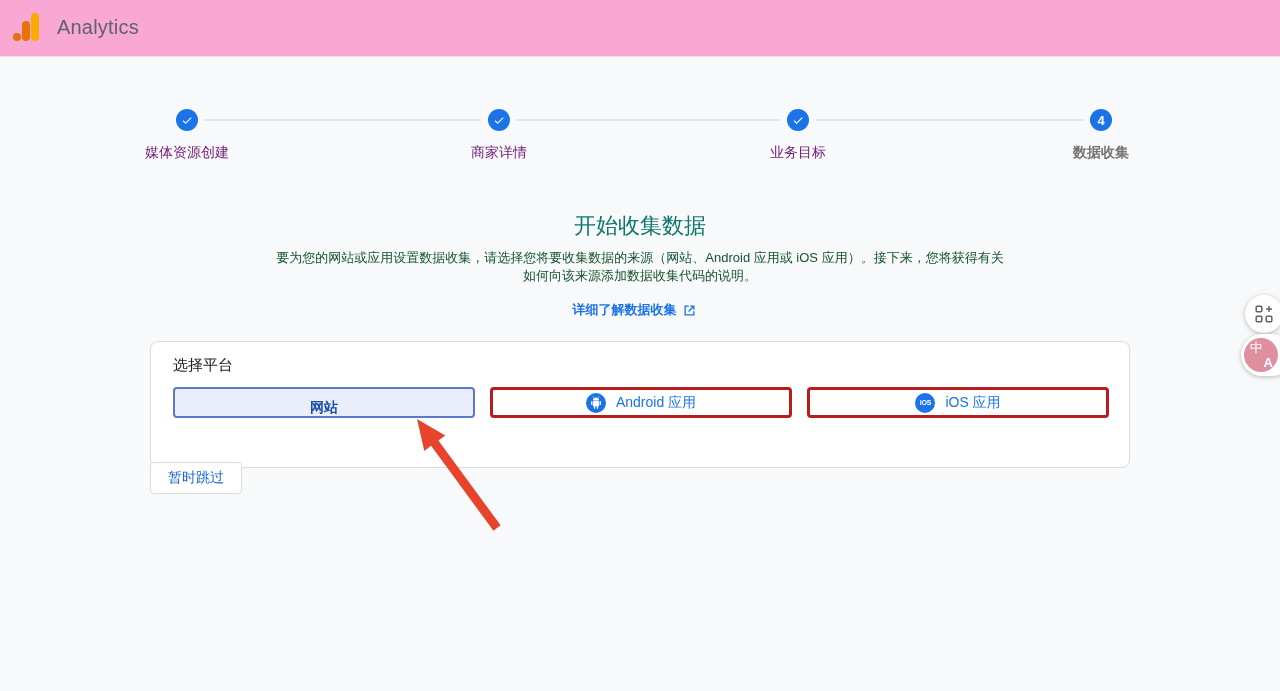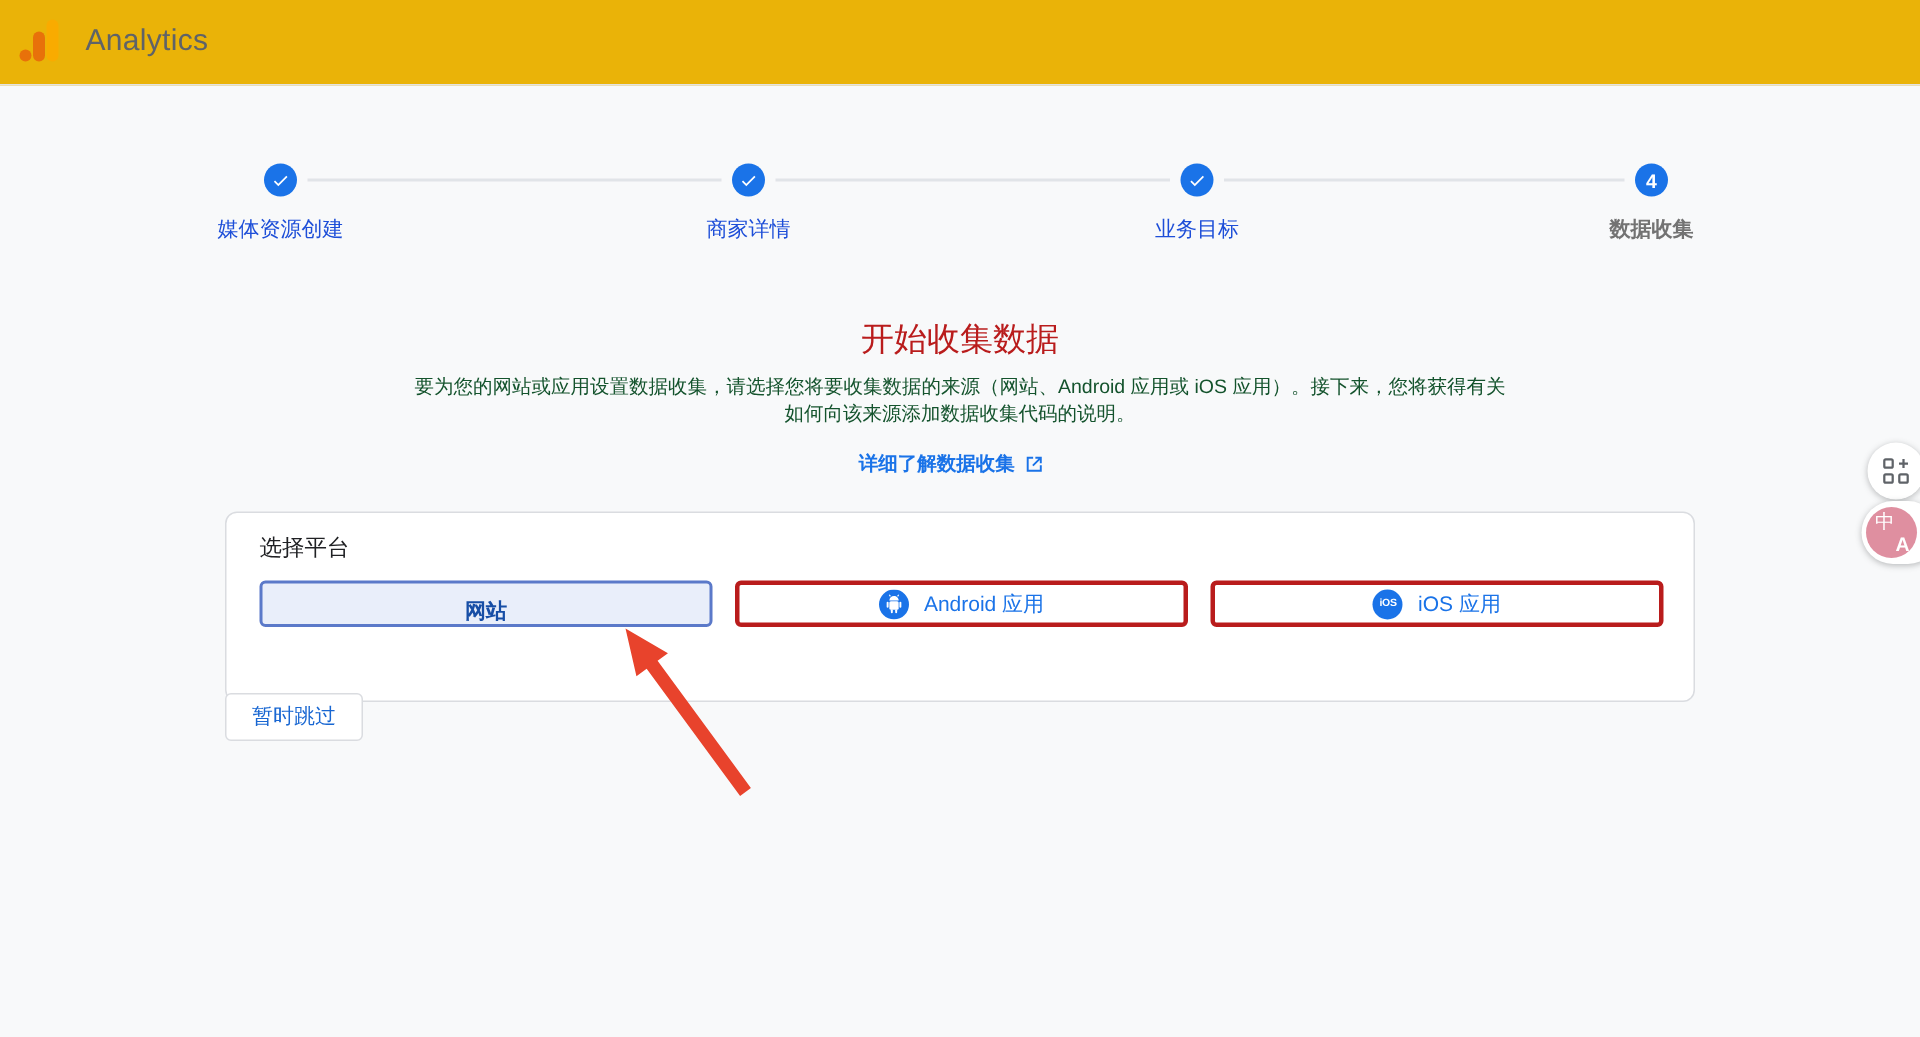--- a/index.html
+++ b/index.html
@@ -1,42 +1,42 @@
 <!DOCTYPE html>
 <html><head>
 <meta charset="utf-8">
 <style>
   * { margin:0; padding:0; box-sizing:border-box; }
   html,body { width:1280px; height:691px; }
   body { font-family:"Liberation Sans","DejaVu Sans",sans-serif; background:#fff; }
   .screen { position:relative; width:1280px; height:691px; overflow:hidden; background:#fff; }
 
   
-  .app-header { position:absolute; top:0; left:0; width:1280px; height:57px; background:#eab308; border-bottom:1px solid #e3e3e3; z-index:5; }
+  .app-header { position:absolute; top:0; left:0; width:1280px; height:57px; background:#f9a8d4; border-bottom:1px solid #e3e3e3; z-index:5; }
   .brand { position:absolute; left:12px; top:11px; display:flex; align-items:flex-end; }
   .ga-logo { position:relative; width:28px; height:31px; display:inline-block; }
   .ga-dot { position:absolute; left:1px; bottom:1px; width:8px; height:8px; border-radius:50%; background:#e8710a; }
   .ga-bar-mid { position:absolute; left:10px; bottom:1px; width:8px; height:20px; border-radius:4px; background:#e8710a; }
   .ga-bar-tall { position:absolute; left:19px; bottom:1px; width:8px; height:28px; border-radius:4px; background:#f9ab00; }
   .brand-text { margin-left:17px; font-size:20px; color:#5f6368; padding-bottom:3px; letter-spacing:.2px; }
   .hdr-right { position:absolute; right:0; top:0; height:57px; }
 
   
   .page-bg { position:absolute; left:0; top:57px; width:1280px; height:634px; background:#f8f9fa; }
 
   
   .step { position:absolute; top:109px; width:200px; text-align:center; }
   .step-circle { width:22px; height:22px; border-radius:50%; background:#1a73e8; margin:0 auto; display:flex; align-items:center; justify-content:center; }
   .step-num { color:#fff; font-size:13px; font-weight:bold; }
-  .step-label { margin-top:13px; font-size:14px; color:#1d4ed8; }
+  .step-label { margin-top:13px; font-size:14px; color:#701a75; }
   .step.active .step-label { font-weight:bold; color:#737373; }
   .step-line { position:absolute; top:119px; height:2px; background:#e1e4e8; }
 
   
-  .page-title { position:absolute; top:211px; left:0; width:1280px; text-align:center; font-size:22px; font-weight:400; color:#b91c1c; }
+  .page-title { position:absolute; top:211px; left:0; width:1280px; text-align:center; font-size:22px; font-weight:400; color:#0f766e; }
   .page-desc { position:absolute; top:249px; left:0; width:1280px; text-align:center; font-size:13px; line-height:18px; color:#14532d; }
   .page-desc span { display:block; }
   .learn-link { position:absolute; top:300px; left:0; width:1268px; text-align:center; }
   .learn-link a { display:inline-flex; align-items:center; gap:6px; color:#1a73e8; font-size:13px; font-weight:bold; text-decoration:none; cursor:pointer; }
 
   
   .platform-card { position:absolute; left:150px; top:341px; width:980px; height:127px; background:#fff; border:1px solid #dadce0; border-radius:8px; }
   .card-label { position:absolute; left:22px; top:14px; font-size:15px; color:#202124; }
   .platform-row { position:absolute; left:22px; top:45px; display:flex; gap:15px; }
   .platform-btn { width:302px; height:31px; border-radius:4px; background:#fff; border:3px solid #b91c1c; color:#1a73e8; font-size:14px;

